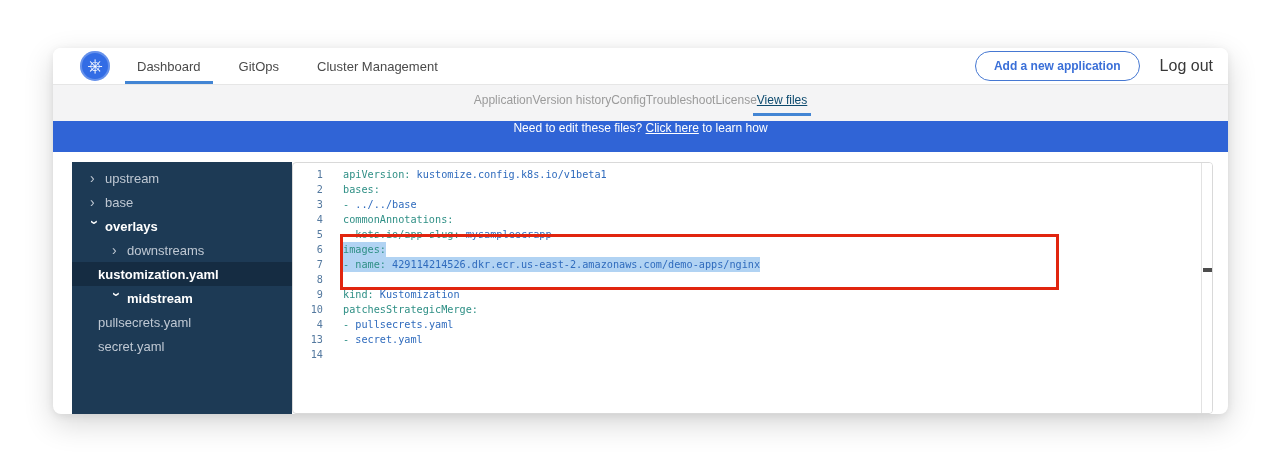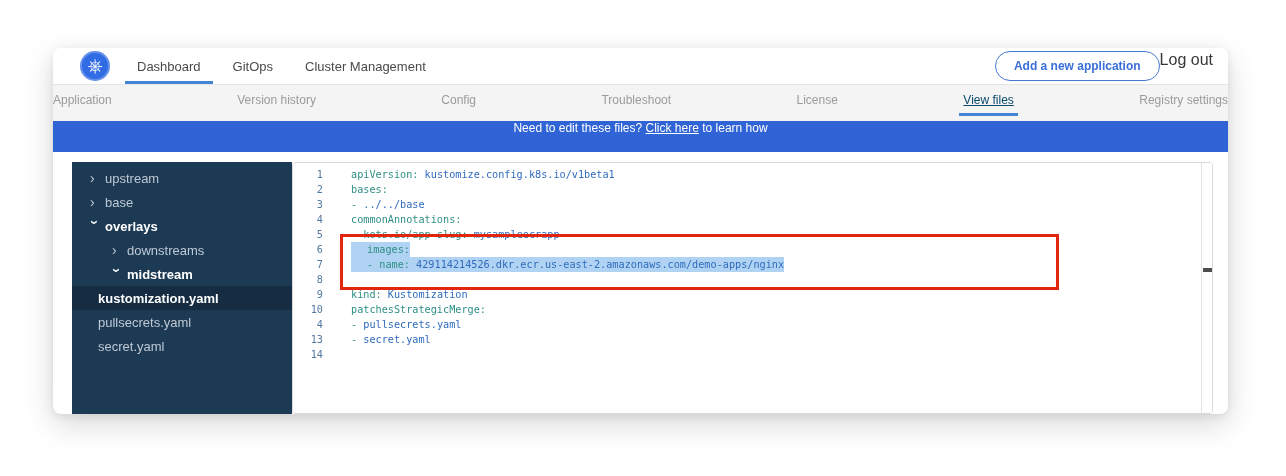--- a/index.html
+++ b/index.html
@@ -11,34 +11,34 @@
           background:#fff; border-radius:8px;
           box-shadow:0 10px 30px rgba(0,0,0,.16), 0 2px 8px rgba(0,0,0,.08);
           overflow:hidden; }
 
   
   .topbar { position:relative; height:37px; display:flex; align-items:center;
             padding:0 15px 0 27px; border-bottom:1px solid #e6e6e6; background:#fff; }
   .logo { width:30px; height:30px; border-radius:50%; background:var(--k8s-logo-blue,#326ce5);
           color:#fff; display:flex; align-items:center; justify-content:center;
           font-size:19px; margin-right:15px; box-shadow:inset 0 0 0 2px rgba(255,255,255,.25); }
-  .top-tabs { display:flex; height:100%; gap:8px; }
+  .top-tabs { display:flex; height:100%; gap:14px; }
   .top-tab { position:relative; display:flex; align-items:center; padding:0 12px;
              font-size:13px; color:#4a4a4a; font-weight:500; cursor:pointer; }
   .top-tab.active::after { content:""; position:absolute; left:0; right:0; bottom:0;
              height:3px; background:var(--accent-blue,#4285d4); }
-  .top-right { margin-left:auto; display:flex; align-items:flex-start; }
+  .top-right { margin-left:auto; display:flex; align-items:center; gap:20px; }
   .add-app-btn { height:30px; padding:0 18px; border:1px solid #4678d2; border-radius:15px;
              background:#fff; color:#3a6fd8; font-size:12px; font-weight:700;
              display:flex; align-items:center; cursor:pointer; white-space:nowrap; }
   .logout { font-size:16px; color:#383838; cursor:pointer; }
 
   
-  .subnav { height:36px; background:#f4f4f5; display:flex; justify-content:space-between;
-            gap:46px; }
+  .subnav { height:36px; background:#f4f4f5; display:flex; justify-content:center;
+            }
   .sub-tab { position:relative; display:flex; align-items:center; height:100%;
              padding-bottom:6px; font-size:12px; color:#9b9b9b; cursor:pointer; }
   .sub-tab.active { color:#0c4a6e;text-decoration:underline; }
   .sub-tab.active::after { content:""; position:absolute; left:-4px; right:-4px; bottom:5px;
              height:3px; background:var(--accent-blue,#4285d4); }
 
   
   .banner { height:31px; background:var(--banner-blue,#3064d6); color:#fff; font-size:12px;
             display:flex; justify-content:center; white-space:pre; }
   .banner b { font-weight:400; text-decoration:underline; cursor:pointer; }
@@ -58,22 +58,22 @@
   .tree-row.selected { background:var(--sidebar-selected,#152c42); color:#fff; font-weight:700; }
   .chev { display:inline-block; width:10px; margin-right:5px; font-size:14px; line-height:10px; }
   .chev.expanded { transform:rotate(90deg) translateX(-1px); }
 
   .editor { position:relative; flex:1; background:#fff; border:1px solid #d9d9d9;
             border-radius:4px; margin-left:0; padding-top:4px; overflow:hidden;
             font-family:"DejaVu Sans Mono", monospace; }
   .cl { display:flex; height:15px; line-height:15px; font-size:10.2px; }
   .ln { flex:none; width:30px; text-align:right; color:#54799f;
         -webkit-user-select:none; user-select:none; }
-  .lt { margin-left:28px; white-space:pre; color:#333; }
-  .lt.sel { background:var(--selection-blue,#b1d3f3);padding-left:16px; }
+  .lt { margin-left:20px; white-space:pre; color:#333; }
+  .lt.sel { background:var(--selection-blue,#b1d3f3); }
   .tk-k { color:var(--yaml-key-teal,#2e8f85); }
   .tk-d { color:var(--yaml-key-teal,#2e8f85); }
   .tk-v { color:var(--yaml-value-blue,#2f6bbd); }
   .tk-w { color:#333; }
   .cursor { display:inline-block; width:1.5px; height:12px; background:#101010;
             vertical-align:text-bottom; }
 
   .scrollbar { position:absolute; top:0; right:0; bottom:0; width:11px;
                border-left:1px solid #e2e2e2; background:#fff; }
   .scroll-thumb { position:absolute; top:105px; left:1px; width:9px; height:4px;
@@ -101,21 +101,20 @@
       </div>
     </div>
 
     <div class="subnav" id="sub-tabs">
         <div class="sub-tab">Application</div>
         <div class="sub-tab">Version history</div>
         <div class="sub-tab">Config</div>
         <div class="sub-tab">Troubleshoot</div>
         <div class="sub-tab">License</div>
         <div class="sub-tab active">View files</div>
-        <div class="sub-tab">Registry settings</div>
       </div>
 
     <div class="banner">
       <span>Need to edit these files? </span><b>Click here</b><span> to learn how</span>
     </div>
 
     <div class="content">
       <div class="tree" id="file-tree">
           <div class="tree-row lv1">
             <span class="chev">›</span>
@@ -126,26 +125,26 @@
             <span>base</span>
           </div>
           <div class="tree-row lv1 bold">
             <span class="chev expanded">›</span>
             <span>overlays</span>
           </div>
           <div class="tree-row lv2">
             <span class="chev">›</span>
             <span>downstreams</span>
           </div>
+          <div class="tree-row lv3 bold selected">
+            <span>kustomization.yaml</span>
+          </div>
           <div class="tree-row lv2 bold">
             <span class="chev expanded">›</span>
             <span>midstream</span>
-          </div>
-          <div class="tree-row lv3 bold selected">
-            <span>kustomization.yaml</span>
           </div>
           <div class="tree-row lv3">
             <span>pullsecrets.yaml</span>
           </div>
           <div class="tree-row lv3">
             <span>secret.yaml</span>
           </div>
         </div>
       <div class="editor" id="editor">
         <div class="scrollbar">

